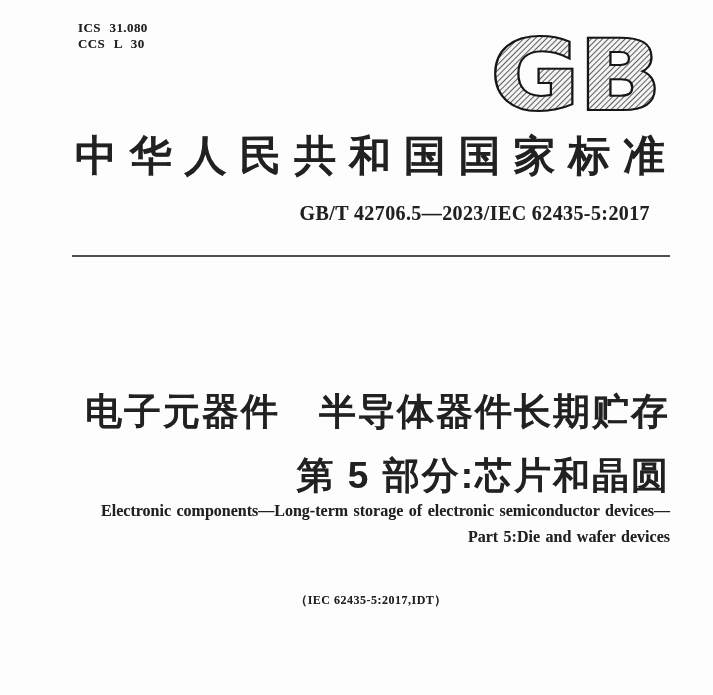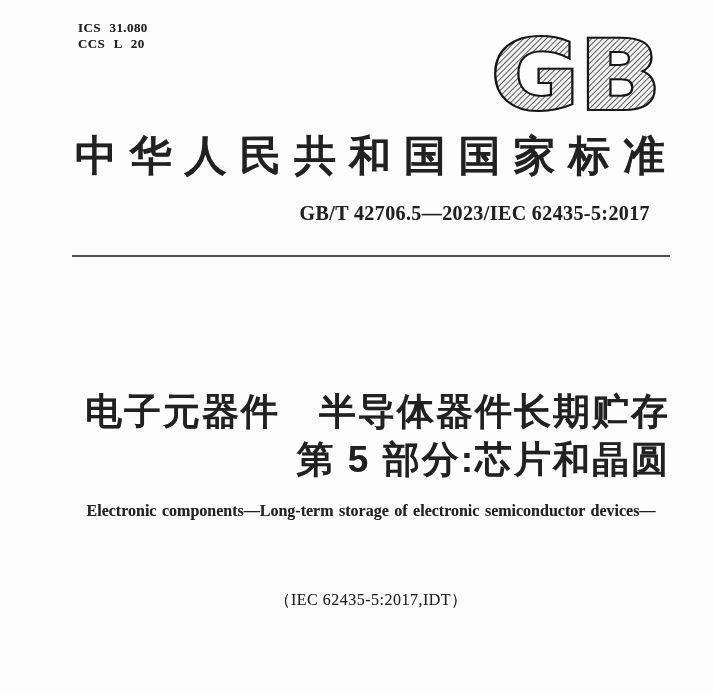--- a/index.html
+++ b/index.html
@@ -65,48 +65,48 @@
   .title-cn{
     position:absolute;left:0;right:0;
     text-align:right;
     font-family:"Liberation Sans","DejaVu Sans",sans-serif;
     font-weight:bold;font-size:37px;line-height:40px;
     letter-spacing:2px;
     color:var(--ink);
     white-space:nowrap;
   }
   .title-cn.line1{top:392px;}
-  .title-cn.line2{top:440px;}
+  .title-cn.line2{top:456px;}
   
   .title-en{
     position:absolute;left:0;right:0;
-    text-align:center;
+    text-align:right;
     font-weight:bold;font-size:16px;line-height:20px;
     word-spacing:1.5px;
     white-space:nowrap;
   }
   .title-en.line1{top:501px;}
   .title-en.line2{top:527px;}
   
   .idt-note{
     position:absolute;left:0;right:0;top:589px;
     text-align:center;
-    font-weight:normal;font-size:16px;line-height:22px;
+    font-weight:bold;font-size:12px;line-height:22px;
     letter-spacing:.5px;
   }
 </style>
 </head>
 <body>
 
 <div class="page">
   <div class="content">
 
     <div class="class-codes">
       <div>ICS 31.080</div>
-      <div>CCS L 20</div>
+      <div>CCS L 30</div>
     </div>
 
     <svg class="gb-logo" viewBox="0 0 175 82" xmlns="http://www.w3.org/2000/svg" aria-hidden="true">
       <defs>
         <pattern id="gb-hatch" width="4" height="4" patternUnits="userSpaceOnUse" patternTransform="rotate(45)">
           <rect width="4" height="4" fill="#f4f4f4"></rect>
           <line x1="0" y1="0" x2="0" y2="4" stroke="#1c1c1c" stroke-width="1.4"></line>
         </pattern>
       </defs>
       <text x="87" y="76" text-anchor="middle" font-size="96" textLength="170" lengthAdjust="spacingAndGlyphs" fill="url(#gb-hatch)" stroke="#161616" stroke-width="4" paint-order="stroke">GB</text>
@@ -127,17 +127,18 @@
       </div>
 
     <div class="std-number">GB/T 42706.5—2023/IEC 62435-5:2017</div>
 
     <div class="divider"></div>
 
     <div class="title-cn line1">电子元器件　半导体器件长期贮存</div>
     <div class="title-cn line2">第 5 部分:芯片和晶圆</div>
 
     <div class="title-en line1">Electronic components—Long-term storage of electronic semiconductor devices—</div>
+    <div class="title-en line2">Part 5:Die and wafer devices</div>
 
     <div class="idt-note">（IEC 62435-5:2017,IDT）</div>
 
   </div>
 </div>
 
 </body></html>

